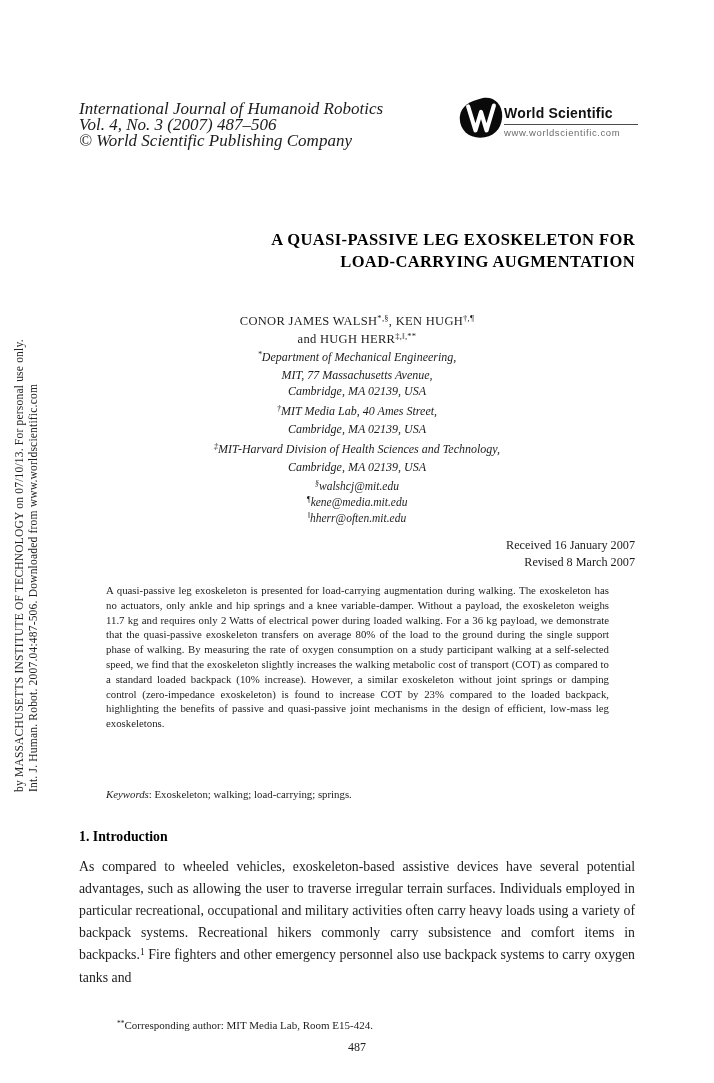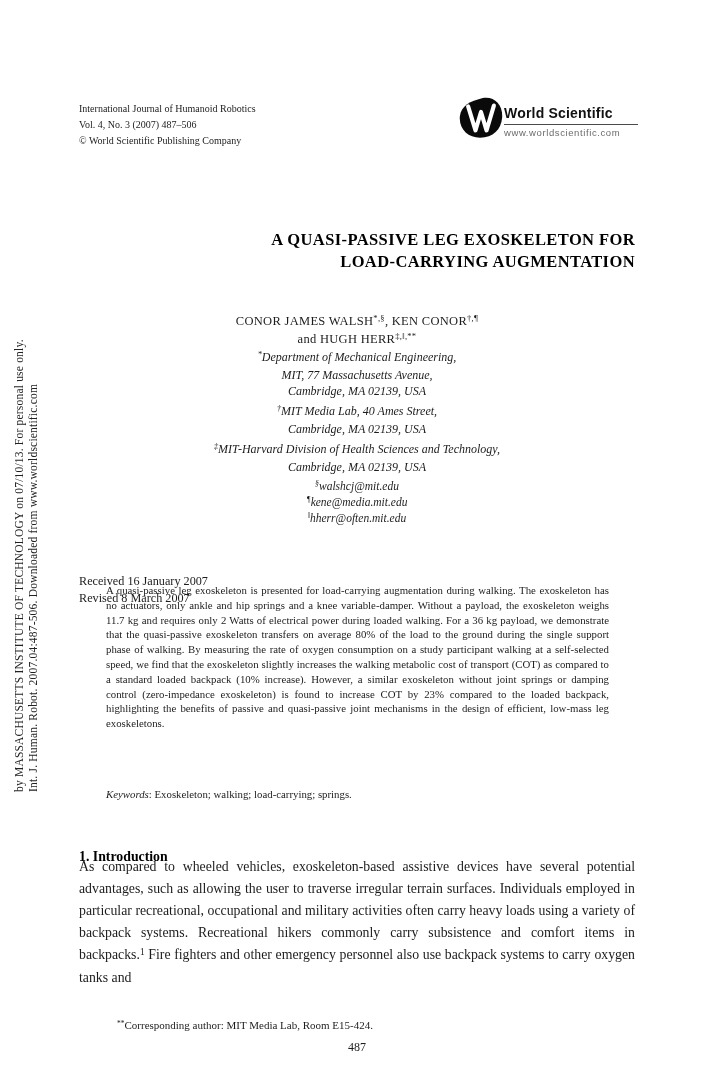--- a/index.html
+++ b/index.html
@@ -19,22 +19,23 @@
     white-space: nowrap;
     transform-origin: 0 0;
     transform: rotate(-90deg);
     font-size: 11.5px;
     letter-spacing: 0.2px;
     color: #222;
   }
   .journal-info {
     position: absolute;
     left: 79px; top: 101px;
-    font-size: 10px;
+    font-size: 17px;
     line-height: 16px;
+    font-style: italic;
   }
   .logo {
     position: absolute;
     left: 458px; top: 96px;
     width: 180px;
     display: flex;
     align-items: flex-start;
     gap: 0;
   }
   .logo-icon { flex: 0 0 auto; display: block; }
@@ -83,43 +84,42 @@
     font-style: italic;
     font-size: 12px;
     line-height: 16px;
   }
   .aff-group { margin-bottom: 4px; text-align: center; }
   .emails { font-size: 11.5px; line-height: 15px; margin-top: 1px; }
   .dates {
     position: absolute;
     left: 79px; top: 537px;
     width: 556px;
-    text-align: left;
+    text-align: right;
     font-size: 12.2px;
     line-height: 17px;
-    margin-top: 36px;
   }
   .abstract {
     position: absolute;
     left: 106px; top: 583px;
     width: 503px;
     text-align: justify;
     font-size: 10.8px;
     line-height: 14.8px;
   }
   .keywords {
     position: absolute;
     left: 106px; top: 788px;
     width: 503px;
     font-size: 10.8px;
   }
   .kw-label { font-style: italic; }
   .section-heading {
     position: absolute;
-    left: 79px; top: 849px;
+    left: 79px; top: 829px;
     font-size: 13.8px;
     font-weight: bold;
     color: #000;
   }
   .intro-paragraph {
     position: absolute;
     left: 79px; top: 856px;
     width: 556px;
     text-align: justify;
     font-size: 13.8px;
@@ -168,21 +168,21 @@
       <span class="logo-url" style="display:block;">www.worldscientific.com</span>
     </span>
   </div>
 
   <div class="title-block">
     <div>A QUASI-PASSIVE LEG EXOSKELETON FOR</div>
     <div>LOAD-CARRYING AUGMENTATION</div>
   </div>
 
   <div class="authors">
-    <div><span>CONOR JAMES WALSH</span><sup>*,§</sup><span>, </span><span>KEN CONOR</span><sup>†,¶</sup></div>
+    <div><span>CONOR JAMES WALSH</span><sup>*,§</sup><span>, </span><span>KEN HUGH</span><sup>†,¶</sup></div>
     <div><span>and </span><span>HUGH HERR</span><sup>‡,‖,**</sup></div>
   </div>
 
   <div class="affiliations">
     <div class="aff-group">
       <div><sup>*</sup><span>Department of Mechanical Engineering,</span></div>
       <div>MIT, 77 Massachusetts Avenue,</div>
       <div>Cambridge, MA 02139, USA</div>
     </div>
     <div class="aff-group">

